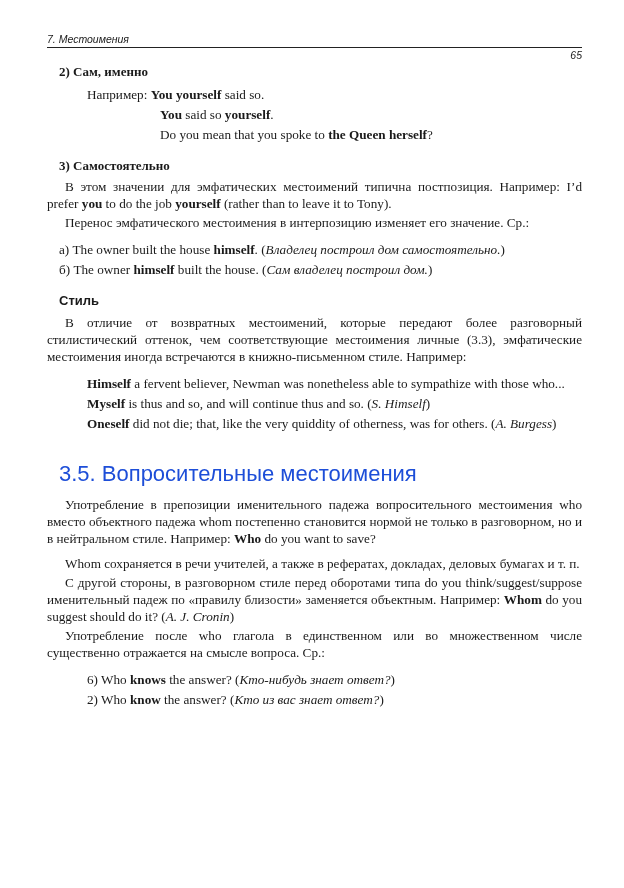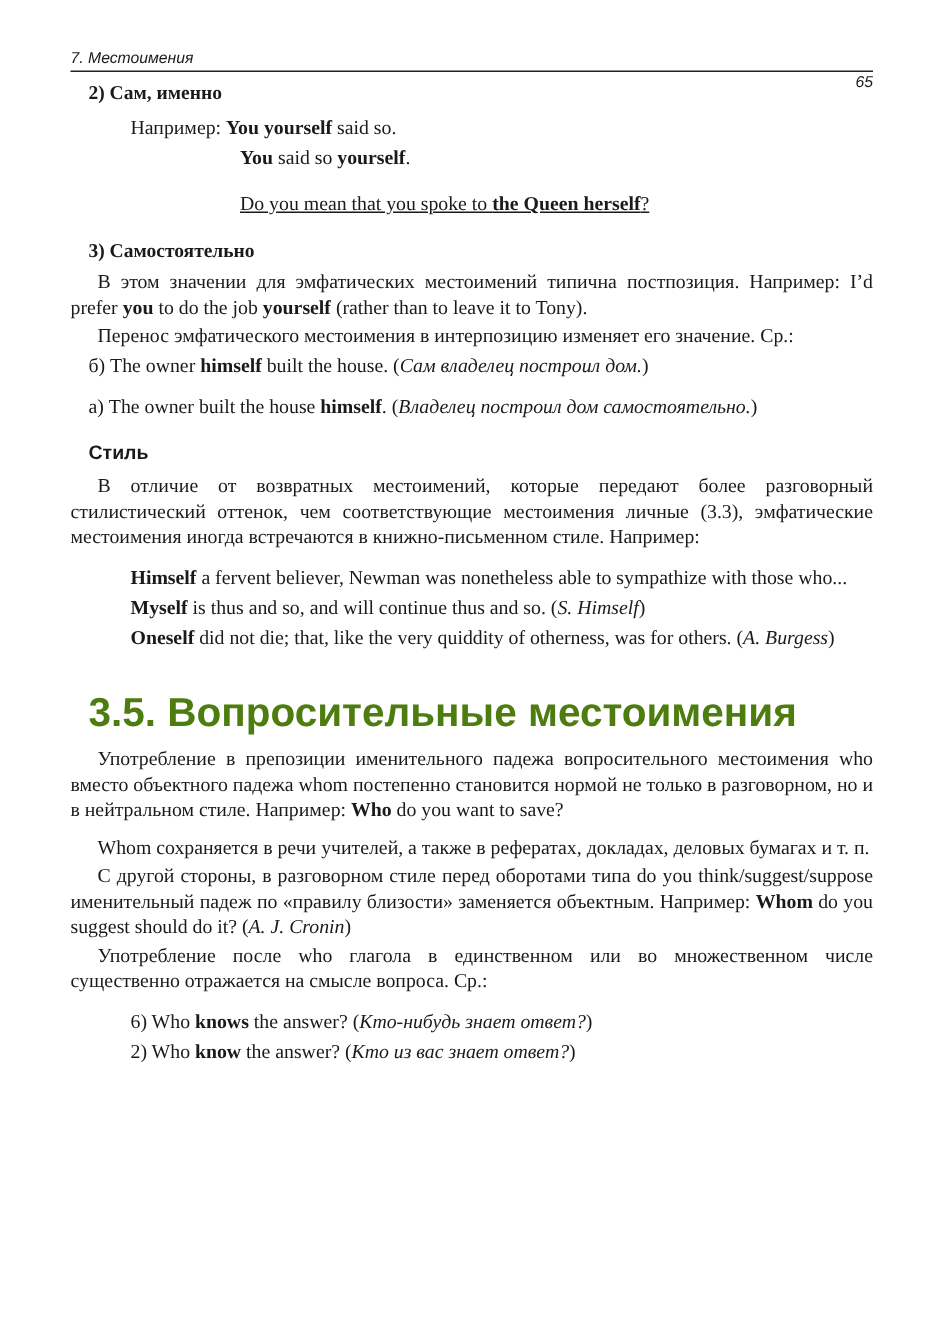--- a/index.html
+++ b/index.html
@@ -31,21 +31,21 @@
       font-family: "Liberation Sans", sans-serif;
       font-style: italic;
       font-size: 10.5px;
       line-height: 12px;
     }
     .running-header .chapter { position: absolute; left: 0; top: 0; }
     .running-header .pageno { position: absolute; right: 0; top: 16px; }
 
     .content {
       position: absolute;
-      top: 53px;
+      top: 63px;
       left: 0;
       width: 535px;
       font-size: 13.2px;
       line-height: 17px;
     }
     p { margin: 0; }
     .j { text-align: justify; }
     .indent { text-indent: 18px; }
     .sub-head {
       font-weight: bold;
@@ -57,25 +57,25 @@
     .ex-list { margin-left: 12px; }
     .quote { margin-left: 40px; text-align: justify; }
     .style-head {
       font-family: "Liberation Sans", sans-serif;
       font-weight: bold;
       font-size: 13px;
       margin-left: 12px;
     }
     .section-title {
       font-family: "Liberation Sans", sans-serif;
-      font-weight: bold;
-      font-size: 27px;
+      font-weight: normal;
+      font-size: 22px;
       line-height: 24px;
       margin-left: 12px;
-      color: #4d7c0f;
+      color: #1d4ed8;
     }
     .num-ex { margin-left: 40px; }
     b { font-weight: bold; }
     i { font-style: italic; }
   </style>
 </head>
 <body>
 
 <div class="page">
 
@@ -83,29 +83,29 @@
     <span class="chapter">7. Местоимения</span>
     <span class="pageno">65</span>
   </div>
 
   <div class="content">
 
     <p class="sub-head" style="margin-bottom:6px;">2) Сам, именно</p>
 
     <p class="ex-line"><span>Например: </span><b>You yourself</b><span> said so.</span></p>
     <p class="ex-cont" style="margin-top:3px;"><b>You</b><span> said so </span><b>yourself</b><span>.</span></p>
-    <p class="ex-cont" style="margin-top:14px;text-decoration:underline;"><span>Do you mean that you spoke to </span><b>the Queen herself</b><span>?</span></p>
+    <p class="ex-cont" style="margin-top:3px;"><span>Do you mean that you spoke to </span><b>the Queen herself</b><span>?</span></p>
 
     <p class="sub-head" style="margin-top:14px; margin-bottom:4px;">3) Самостоятельно</p>
 
     <p class="j indent"><span>В этом значении для эмфатических местоимений типична постпозиция. Например: I’d prefer </span><b>you</b><span> to do the job </span><b>yourself</b><span> (rather than to leave it to Tony).</span></p>
     <p class="j indent" style="margin-top:2px;">Перенос эмфатического местоимения в интерпозицию изменяет его значение. Ср.:</p>
 
+    <p class="ex-list" style="margin-top:10px;"><span>а)  </span><span>The owner built the house </span><b>himself</b><span>. (</span><i>Владелец построил дом самостоятельно.</i><span>)</span></p>
     <p class="ex-list" style="margin-top:3px;"><span>б)  </span><span>The owner </span><b>himself</b><span> built the house. (</span><i>Сам владелец построил дом.</i><span>)</span></p>
-    <p class="ex-list" style="margin-top:10px;"><span>а)  </span><span>The owner built the house </span><b>himself</b><span>. (</span><i>Владелец построил дом самостоятельно.</i><span>)</span></p>
 
     <p class="style-head" style="margin-top:14px; margin-bottom:5px;">Стиль</p>
     <p class="j indent">В отличие от возвратных местоимений, которые передают более разговорный стилистический оттенок, чем соответствующие местоимения личные (3.3), эмфатические местоимения иногда встречаются в книжно-письменном стиле. Например:</p>
 
     <p class="quote" style="margin-top:10px;"><b>Himself</b><span> a fervent believer, Newman was nonetheless able to sympathize with those who...</span></p>
     <p class="quote" style="margin-top:3px;"><b>Myself</b><span> is thus and so, and will continue thus and so. (</span><i>S. Himself</i><span>)</span></p>
     <p class="quote" style="margin-top:3px;"><b>Oneself</b><span> did not die; that, like the very quiddity of otherness, was for others. (</span><i>A. Burgess</i><span>)</span></p>
 
     <p class="section-title" style="margin-top:30px; margin-bottom:10px;">3.5. Вопросительные местоимения</p>
 

